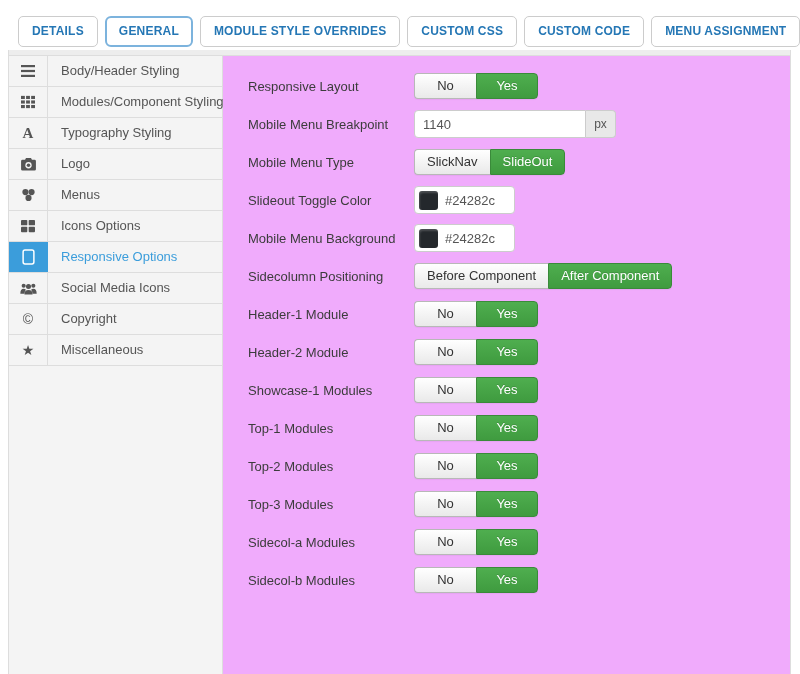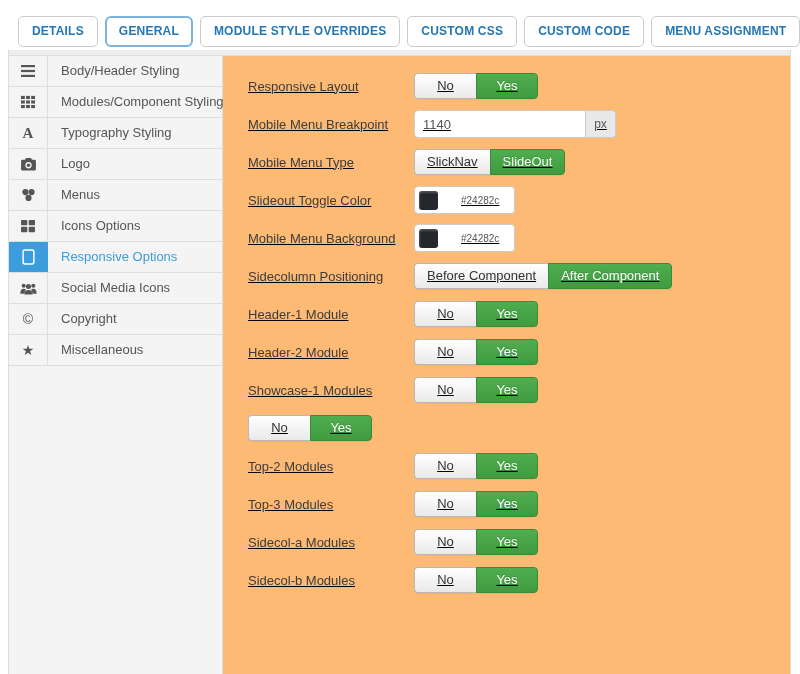--- a/index.html
+++ b/index.html
@@ -35,21 +35,21 @@
     width:39px; border-right:1px solid #ddd; flex-shrink:0;
     display:flex; align-items:center; justify-content:center;
     color:#555; font-size:14px;
   }
   .side-label { padding-left:13px; font-size:13px; color:#555; line-height:30px; white-space:nowrap; }
   .side-item.active .side-icon { background:#3b9ddb; color:#fff; border-right-color:#3b9ddb; }
   .side-item.active .side-label { color:#3b9ddb; }
   .glyph-serif { font-family:"Liberation Serif", serif; font-weight:bold; font-size:15px; }
 
   
-  .content { flex:1; background:#fdba74; padding:16px 0 0 25px; overflow:hidden;text-decoration:underline; }
+  .content { flex:1; background:#f0abfc; padding:16px 0 0 25px; overflow:hidden; }
   .frow { display:flex; align-items:center; height:28px; margin-bottom:10px; }
   .flabel { width:166px; flex-shrink:0; font-size:13px; color:#3c3c3c; }
 
   .btn-group { display:flex; border-radius:4px; box-shadow:0 1px 1px rgba(0,0,0,.04); }
   .btn {
     height:26px; font-size:13px; line-height:24px; text-align:center;
     padding:0 12px; cursor:pointer; white-space:nowrap;
   }
   .btn.off {
     background:linear-gradient(#ffffff,#e9e9e9); color:#333;
@@ -74,21 +74,21 @@
   }
 
   .color-field {
     width:101px; height:28px; border:1px solid #ccc; border-radius:4px;
     background:#fff; display:flex; align-items:center; padding-left:4px; cursor:pointer;
   }
   .swatch {
     width:19px; height:19px; border-radius:3px; background:#24282c;
     box-shadow:inset 1px 2px 2px rgba(255,255,255,.18); flex-shrink:0;
   }
-  .color-text { margin-left:23px; font-size:10px; color:#555; }
+  .color-text { margin-left:7px; font-size:13px; color:#555; }
 
   .alert-info {
     width:440px; margin:20px 0 15px 0; padding:7px 14px;
     background:#3b9ddc; border-radius:3px;
     color:#fff; font-size:12.5px; line-height:17px;
   }
 </style>
 </head>
 <body>
 
@@ -277,20 +277,21 @@
 
       <div class="frow">
         <span class="flabel">Showcase-1 Modules</span>
         <div class="btn-group">
           <div class="btn off fixed">No</div>
           <div class="btn on fixed">Yes</div>
         </div>
       </div>
 
       <div class="frow">
+        <span class="flabel">Top-1 Modules</span>
         <div class="btn-group">
           <div class="btn off fixed">No</div>
           <div class="btn on fixed">Yes</div>
         </div>
       </div>
 
       <div class="frow">
         <span class="flabel">Top-2 Modules</span>
         <div class="btn-group">
           <div class="btn off fixed">No</div>

